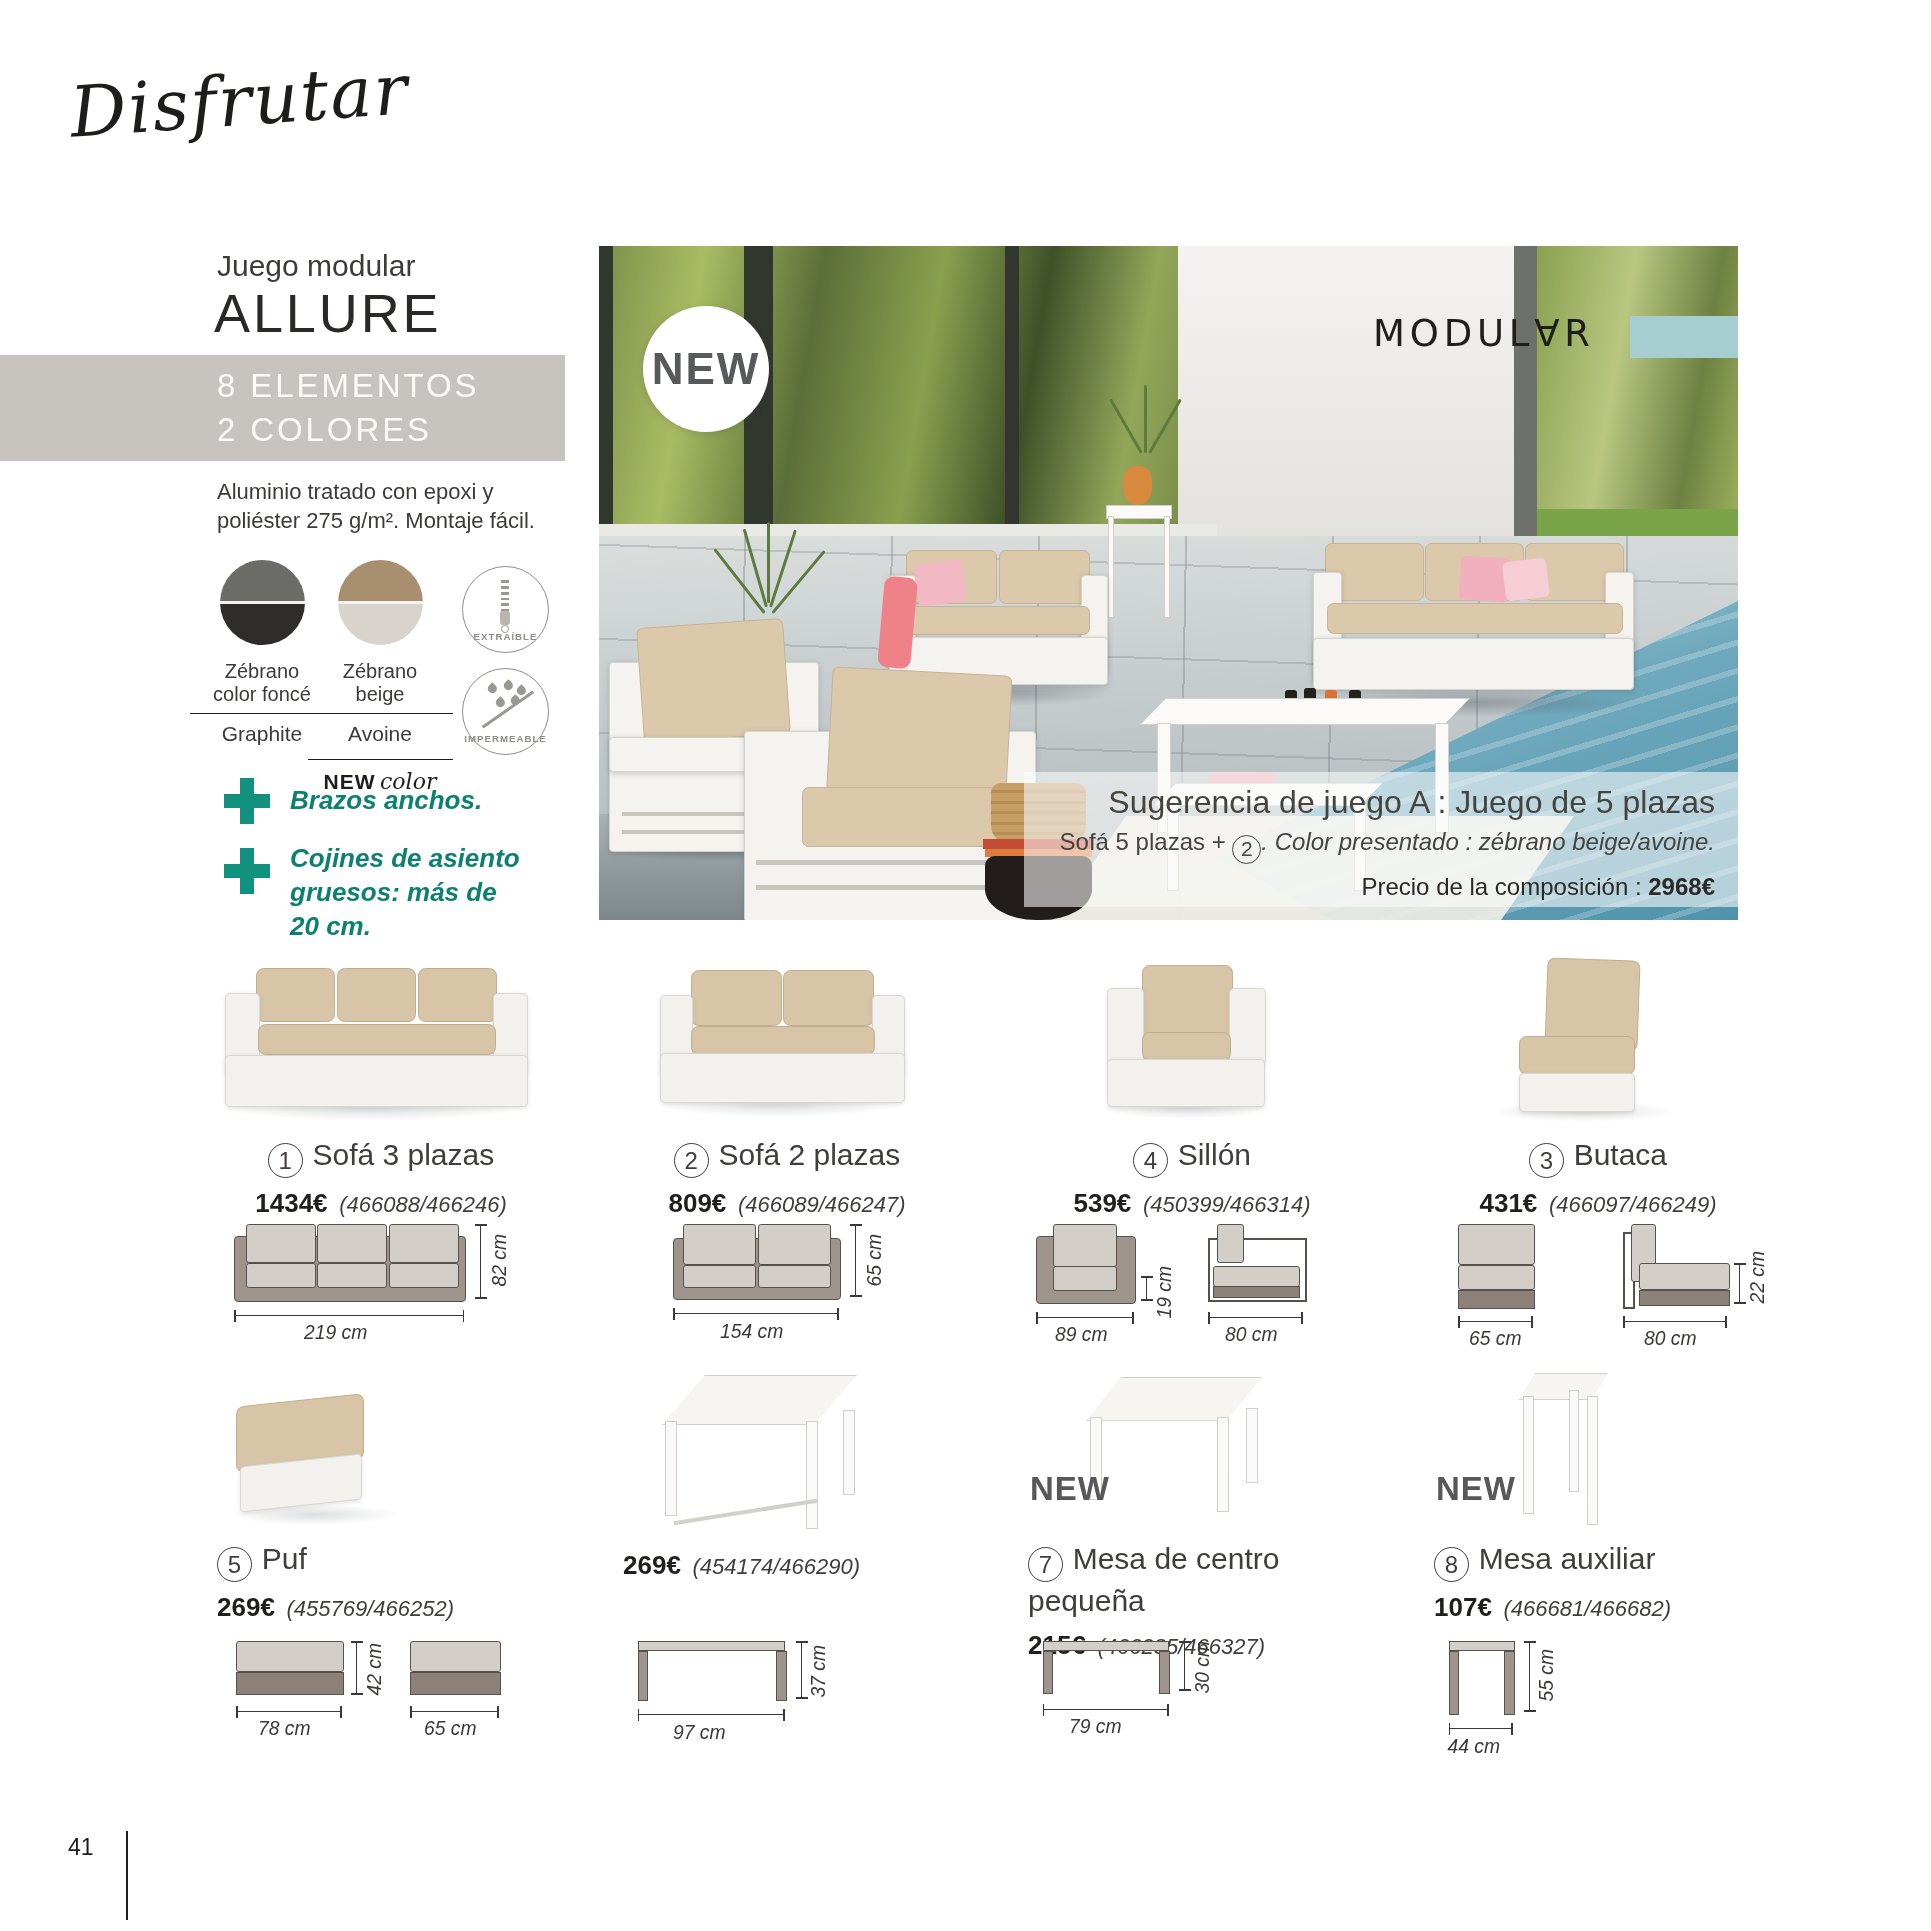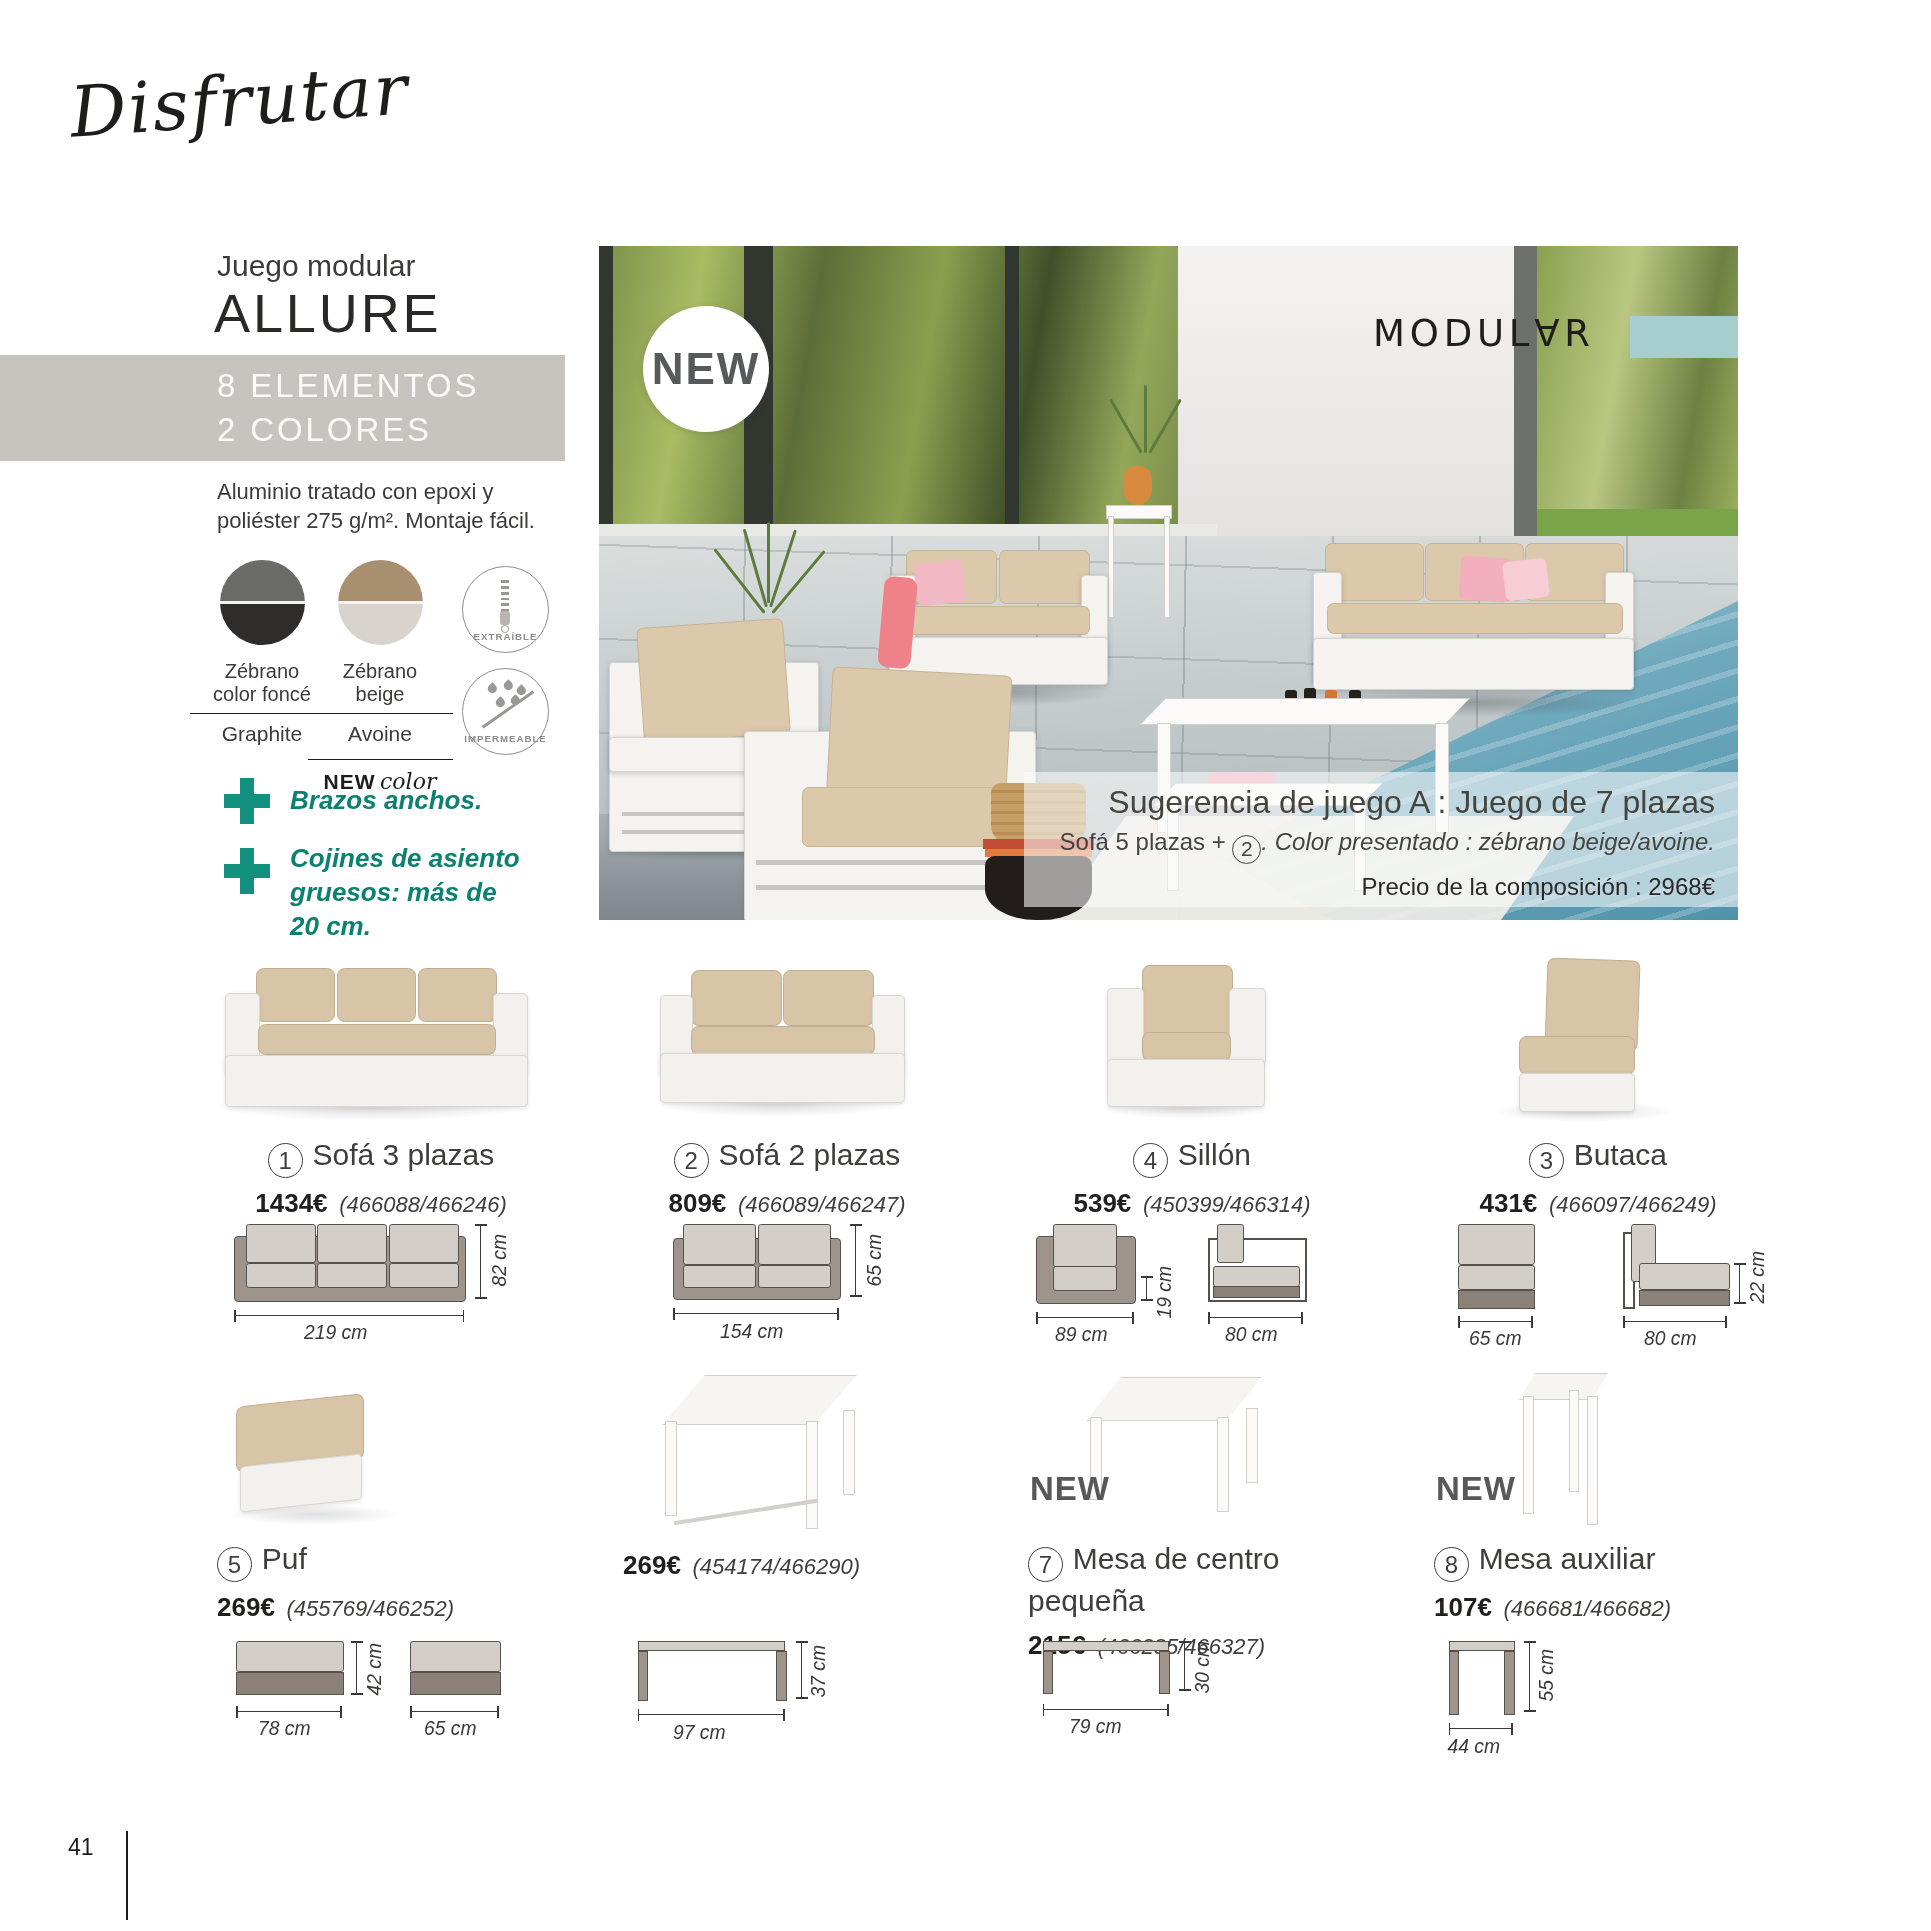--- a/index.html
+++ b/index.html
@@ -86,21 +86,21 @@
   .leaf{position:absolute;width:2.9px;height:81px;background:#5e7a3c;border-radius:1.9px;transform-origin:bottom center;}
 
   .h-overlay{position:absolute;left:425px;top:526px;width:714px;height:135px;
     background:rgba(252,252,252,.58);text-align:right;box-sizing:border-box;padding:11.6px 23px 0 0;}
   .h-ov-title{font-size:32px;color:#45443f;}
   .h-ov-l2{font-size:24px;color:#45443f;margin-top:7.7px;}
   .h-ov-l2 .circ2{display:inline-flex;width:29px;height:29px;border:1.9px solid #45443f;border-radius:50%;
     align-items:center;justify-content:center;font-size:21px;vertical-align:-5.8px;box-sizing:border-box;}
   .h-ov-l2 i{font-style:italic;}
   .h-ov-l3{font-size:24px;color:#2a2927;margin-top:9.7px;}
-  .h-ov-l3 b{font-weight:400;}
+  .h-ov-l3 b{font-weight:700;}
   .h-new{position:absolute;left:44px;top:60px;width:126px;height:126px;border-radius:50%;background:#fff;
     display:flex;align-items:center;justify-content:center;font-size:44px;font-weight:800;
     color:#58595b;letter-spacing:1.9px;box-shadow:0 1.9px 7.7px rgba(60,65,70,.2);}
   .h-brand{position:absolute;left:774px;top:66px;font-family:"DejaVu Sans",sans-serif;
     font-size:37px;font-weight:500;letter-spacing:4.8px;color:#1f1e1c;}
   .h-teal{position:absolute;left:1031px;top:70px;width:108px;height:42px;background:#a6ced1;}
 
   
   .pcell{position:absolute;width:328px;}
   .thumb{position:absolute;left:0;top:0;width:319px;height:183px;}
@@ -295,21 +295,21 @@
     </div>
 
     <div class="abs" style="left:384px;top:537px;width:111px;height:137px;">
       <span class="abs" style="left:7.7px;top:0;width:95px;height:60px;background:repeating-linear-gradient(0deg,#c79e66 0 7.7px,#b68d55 7.7px 10.6px);border-radius:9.7px 9.7px 17.4px 17.4px;"></span>
       <span class="abs" style="left:0;top:56px;width:111px;height:9.7px;background:#c24b33;"></span>
       <span class="abs" style="left:1.9px;top:66px;width:107px;height:7.7px;background:#e07a3f;"></span>
       <span class="abs" style="left:1.9px;top:73px;width:107px;height:64px;background:#221d1a;border-radius:9.7px 9.7px 48% 48%;"></span>
     </div>
 
     <div class="h-overlay">
-      <div class="h-ov-title">Sugerencia de juego A : Juego de 7 plazas</div>
+      <div class="h-ov-title">Sugerencia de juego A : Juego de 5 plazas</div>
       <div class="h-ov-l2">
         <span>Sofá 5 plazas +</span>
         <span class="circ2">2</span><i>. Color presentado : zébrano beige/avoine.</i>
       </div>
       <div class="h-ov-l3">
         <span>Precio de la composición : </span><b>2968€</b>
       </div>
     </div>
 
     <div class="h-new">NEW</div>

